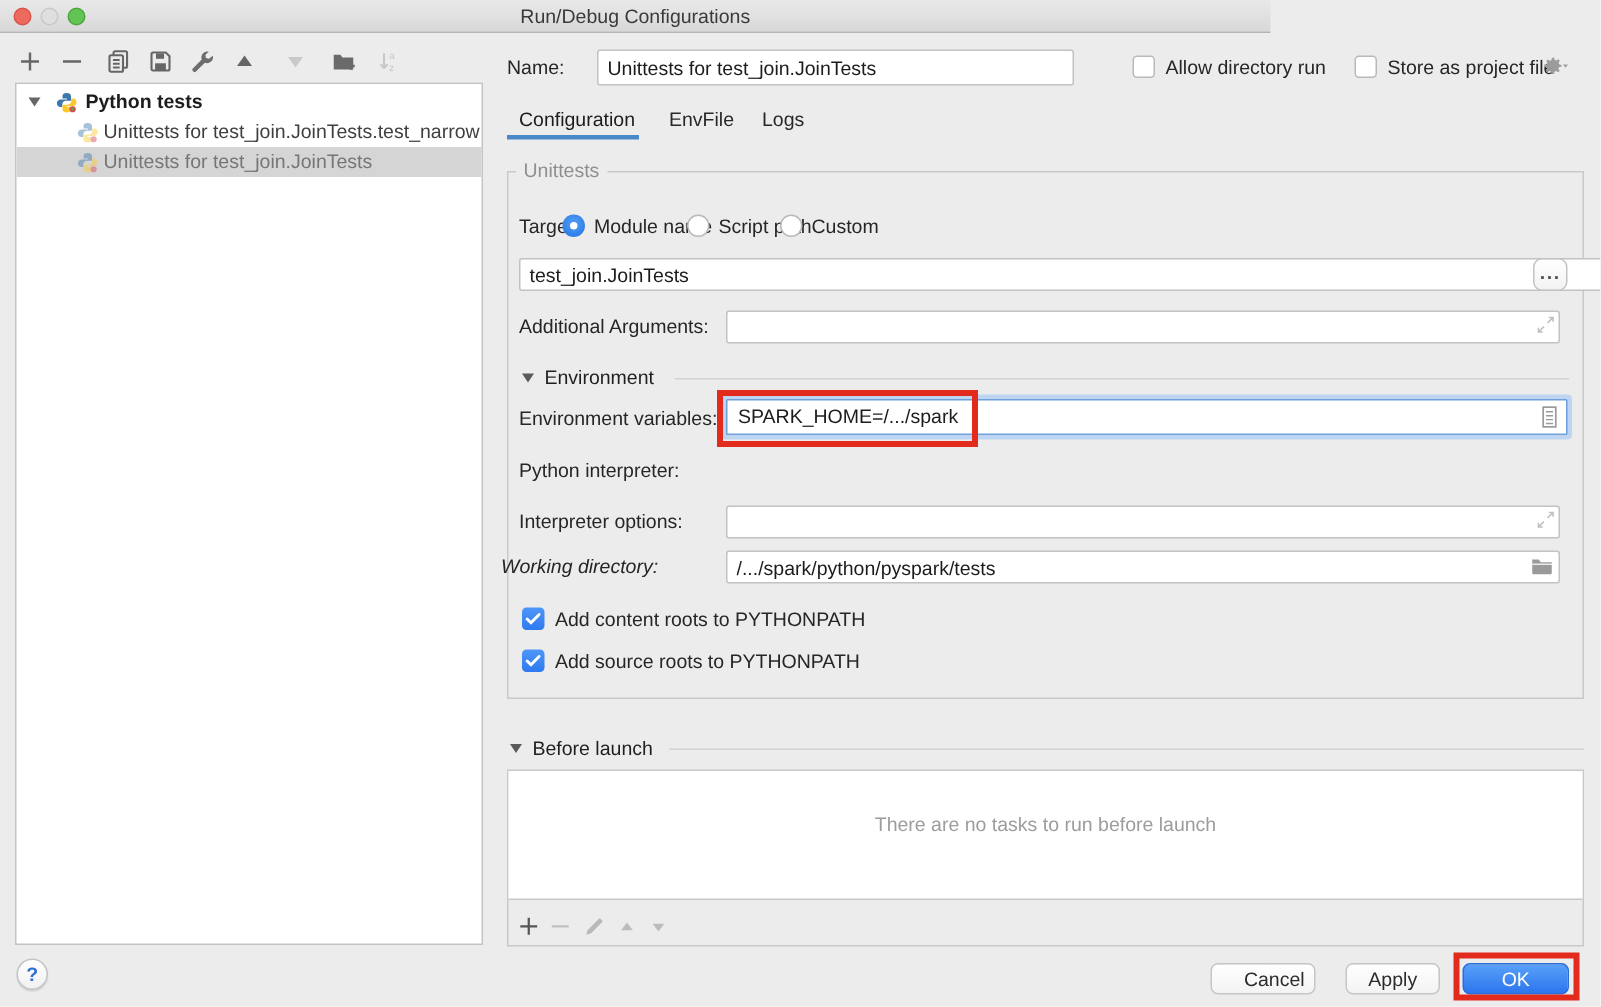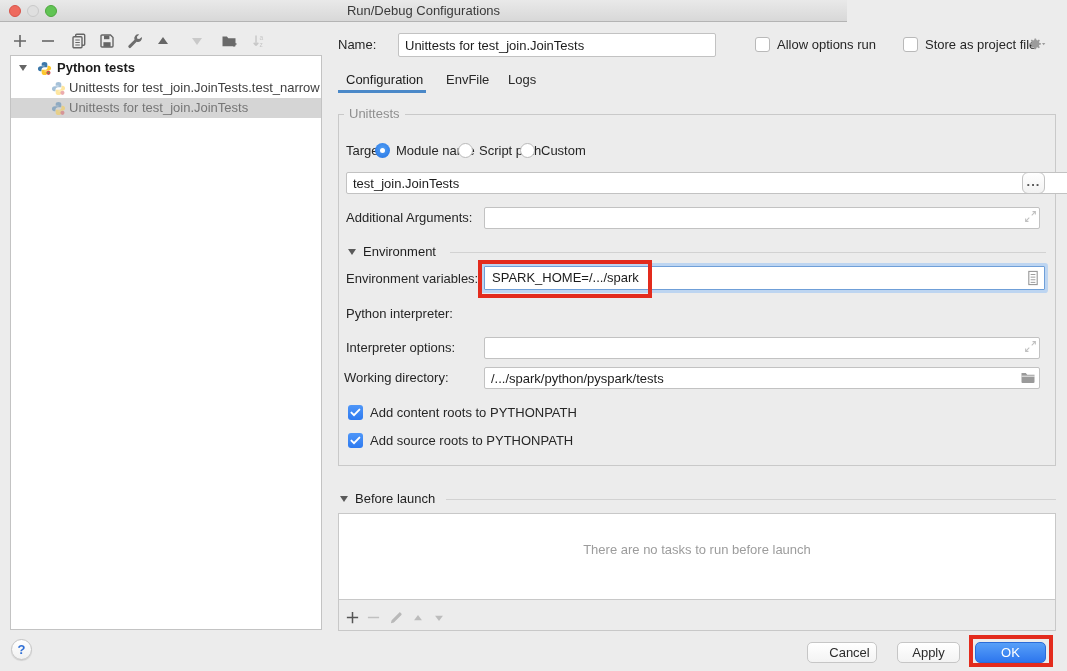--- a/index.html
+++ b/index.html
@@ -152,21 +152,21 @@
             <path fill="#fcc82f" d="M8.1 15c1.9 0 2.9-.9 2.9-2.2V11H7.9v-.6h4.2c1.7 0 2.9-1 2.9-2.7 0-1.6-1-2.7-2.6-2.7h-1.2v1.8c0 1.5-1.2 2.6-2.7 2.6H5v3.4C5 14.1 6.1 15 8.1 15z"></path>
             <circle cx="12.2" cy="12.6" r="2.2" fill="#d6494f"></circle>
           </svg></span>
       <span class="abs" style="left:58px; color:#767676;">Unittests for test_join.JoinTests</span>
     </div>
   </div>
 
   <div class="label" style="left:338px; top:33px; line-height:24px;">Name:</div>
   <input class="field" style="left: 398px; top: 33px; width: 318px; height: 24px;" readonly="" value="Unittests for test_join.JoinTests">
   <span class="cb" style="left:755px; top:37px;"></span>
-  <div class="label" style="left:777px; top:33px; line-height:24px;">Allow options run</div>
+  <div class="label" style="left:777px; top:33px; line-height:24px;">Allow directory run</div>
   <span class="cb" style="left:903px; top:37px;"></span>
   <div class="label" style="left:925px; top:33px; line-height:24px;">Store as project file</div>
   <span class="abs" style="left:1028px; top:36px;">
     <svg width="18" height="16" viewBox="0 0 18 16">
         <path fill="#9b9b9b" d="M7 5.5A2.5 2.5 0 1 0 7 10.5 2.5 2.5 0 0 0 7 5.5zm6 3.2V7.3l-1.6-.4c-.1-.4-.2-.7-.4-1l.9-1.4-1-1-1.4.9c-.3-.2-.6-.3-1-.4L8 2.5H6.6l-.4 1.6c-.4.1-.7.2-1 .4l-1.4-.9-1 1 .9 1.4c-.2.3-.3.6-.4 1L1.5 7v1.4l1.6.4c.1.4.2.7.4 1l-.9 1.4 1 1 1.4-.9c.3.2.6.3 1 .4l.4 1.6H8l.4-1.6c.4-.1.7-.2 1-.4l1.4.9 1-1-.9-1.4c.2-.3.3-.6.4-1l1.7-.4z"></path>
         <path d="M14 7l1.7 2.2L17.3 7z" fill="#9b9b9b"></path>
       </svg></span>
 
   <div class="tab" style="left:346px; color:#1c1c1c;">Configuration</div>
   <div class="tab" style="left:446px;">EnvFile</div>
@@ -211,21 +211,21 @@
 
   <div class="label" style="left:346px; top:303px; line-height:22px;">Python interpreter:</div>
 
   <div class="label" style="left:346px; top:337px; line-height:22px;">Interpreter options:</div>
   <input class="field" style="left: 484px; top: 337px; width: 556px;" readonly="" value="">
   <span class="abs" style="left:1024px; top:340px;">
     <svg width="13" height="13" viewBox="0 0 16 16">
         <path d="M9.5 6.5L14 2M10.5 2H14v3.5M6.5 9.5L2 14M5.5 14H2v-3.5" stroke="#c0c0c0" stroke-width="1.3" fill="none"></path>
       </svg></span>
 
-  <div class="label" style="left:344px; top:367px; line-height:22px;">Working directory:</div>
+  <div class="label" style="left:334px; top:367px; line-height:22px;font-style:italic;">Working directory:</div>
   <input class="field" style="left: 484px; top: 367px; width: 556px;" readonly="" value="/.../spark/python/pyspark/tests">
   <span class="abs" style="left:1020px; top:370px;">
     <svg width="16" height="15" viewBox="0 0 16 15">
         <path d="M1.5 3h4.3l1.4 1.8h7.3V12c0 .5-.4.9-.9.9H2.4c-.5 0-.9-.4-.9-.9V3z" fill="#9a9a9a"></path>
         <path d="M1.5 6.2h13.5" stroke="#ececec" stroke-width="1"></path>
       </svg></span>
 
   <span class="cb on" style="left:348px; top:405px;">
     <svg width="15" height="15" viewBox="0 0 15 15">
         <path d="M3.4 7.6l2.6 2.6 5.4-5.6" stroke="#fff" stroke-width="1.9" fill="none" stroke-linecap="round"></path>

